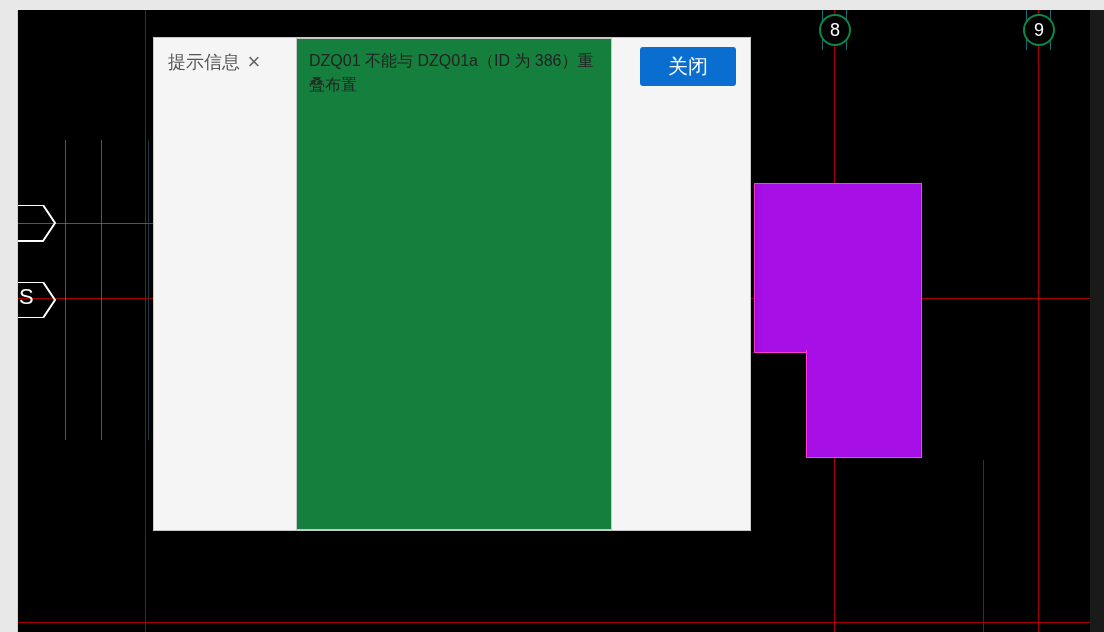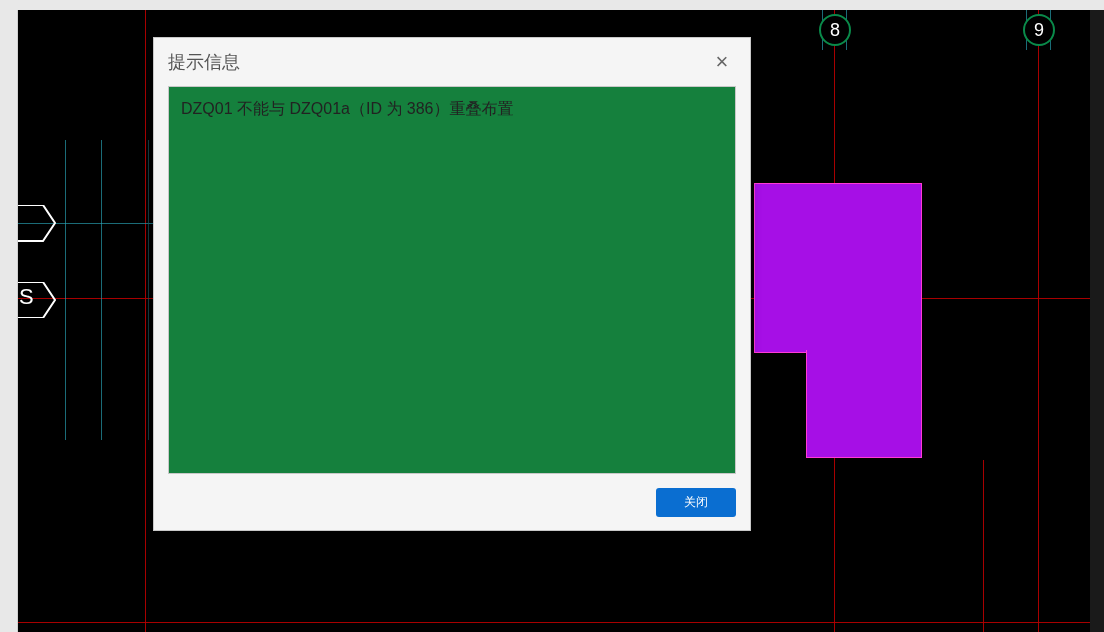--- a/index.html
+++ b/index.html
@@ -72,21 +72,20 @@
     .dialog {
       position: absolute;
       left: 135px;
       top: 27px;
       width: 598px;
       height: 494px;
       background: #f5f5f5;
       border: 1px solid #c8c8c8;
       box-shadow: 0 3px 10px rgba(0,0,0,0.25);
       display: flex;
-      flex-direction: column;
     }
     .dialog-titlebar {
       height: 48px;
       display: flex;
       align-items: center;
       padding: 0 14px;
     }
     .dialog-title {
       flex: 1;
       font-size: 18px;
@@ -116,21 +115,21 @@
       height: 56px;
       display: flex;
       align-items: center;
       justify-content: flex-end;
       padding: 0 14px;
     }
     .btn-primary {
       background: #0a6ed1;
       color: #fff;
       border: none;
-      font-size: 12px;
+      font-size: 20px;
       padding: 6px 28px;
       border-radius: 3px;
       cursor: pointer;
     }
     .scrollbar-right {
       position: absolute;
       right: 0; top: 0; bottom: 0;
       width: 14px;
       background: #1a1a1a;
     }

